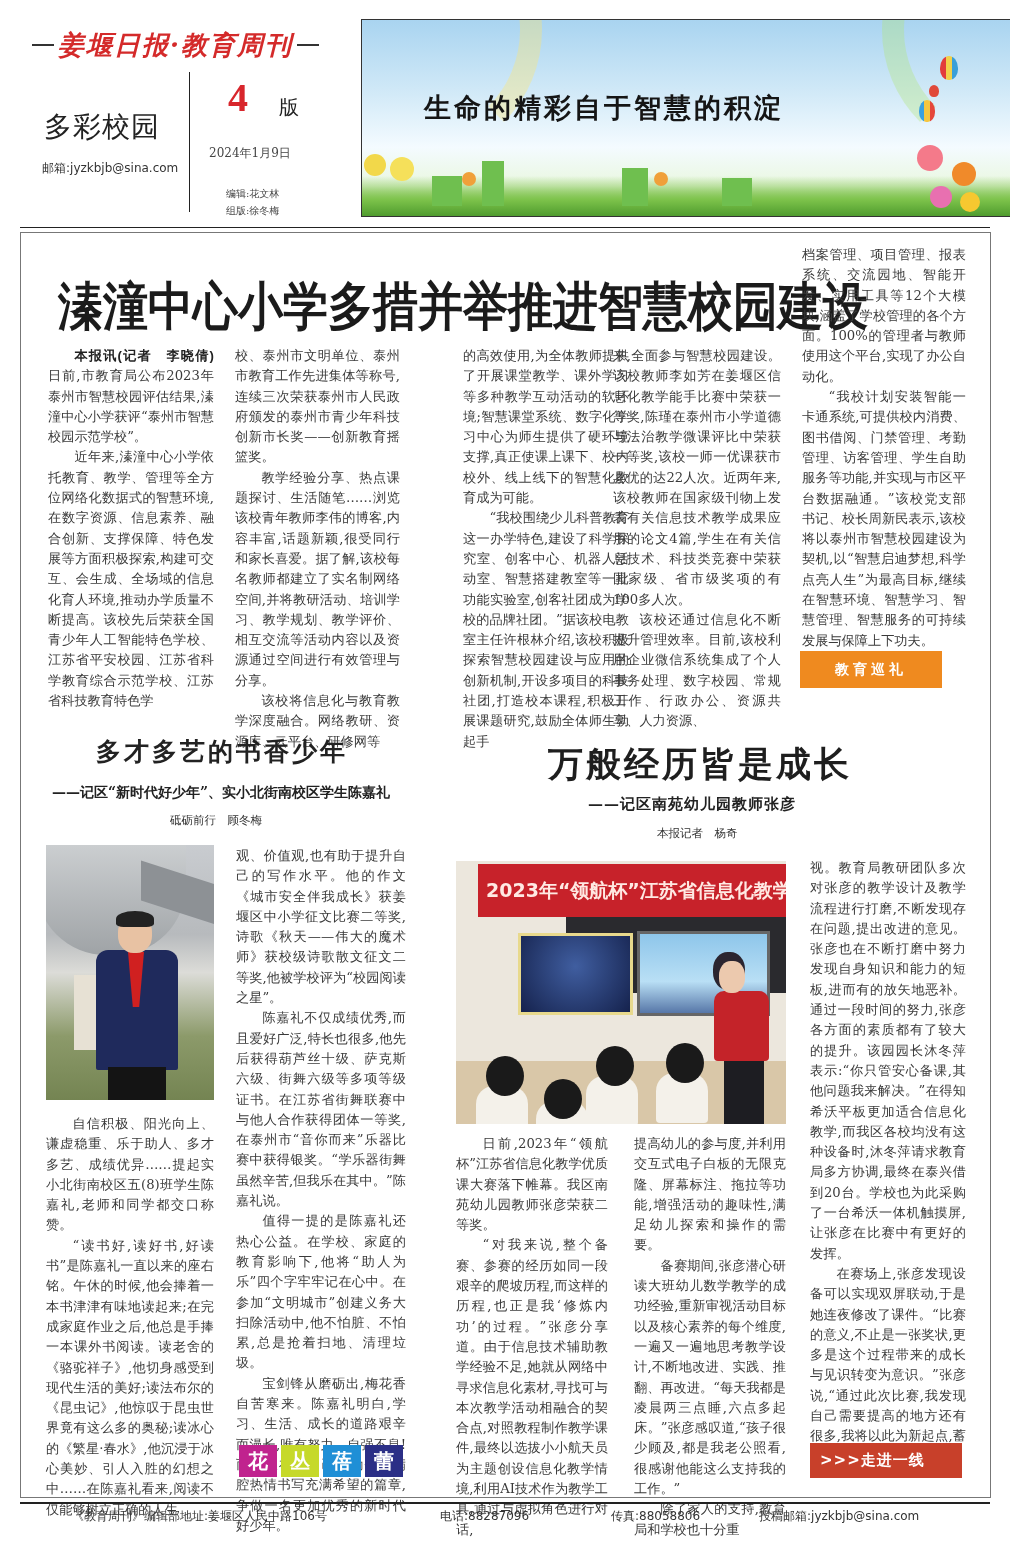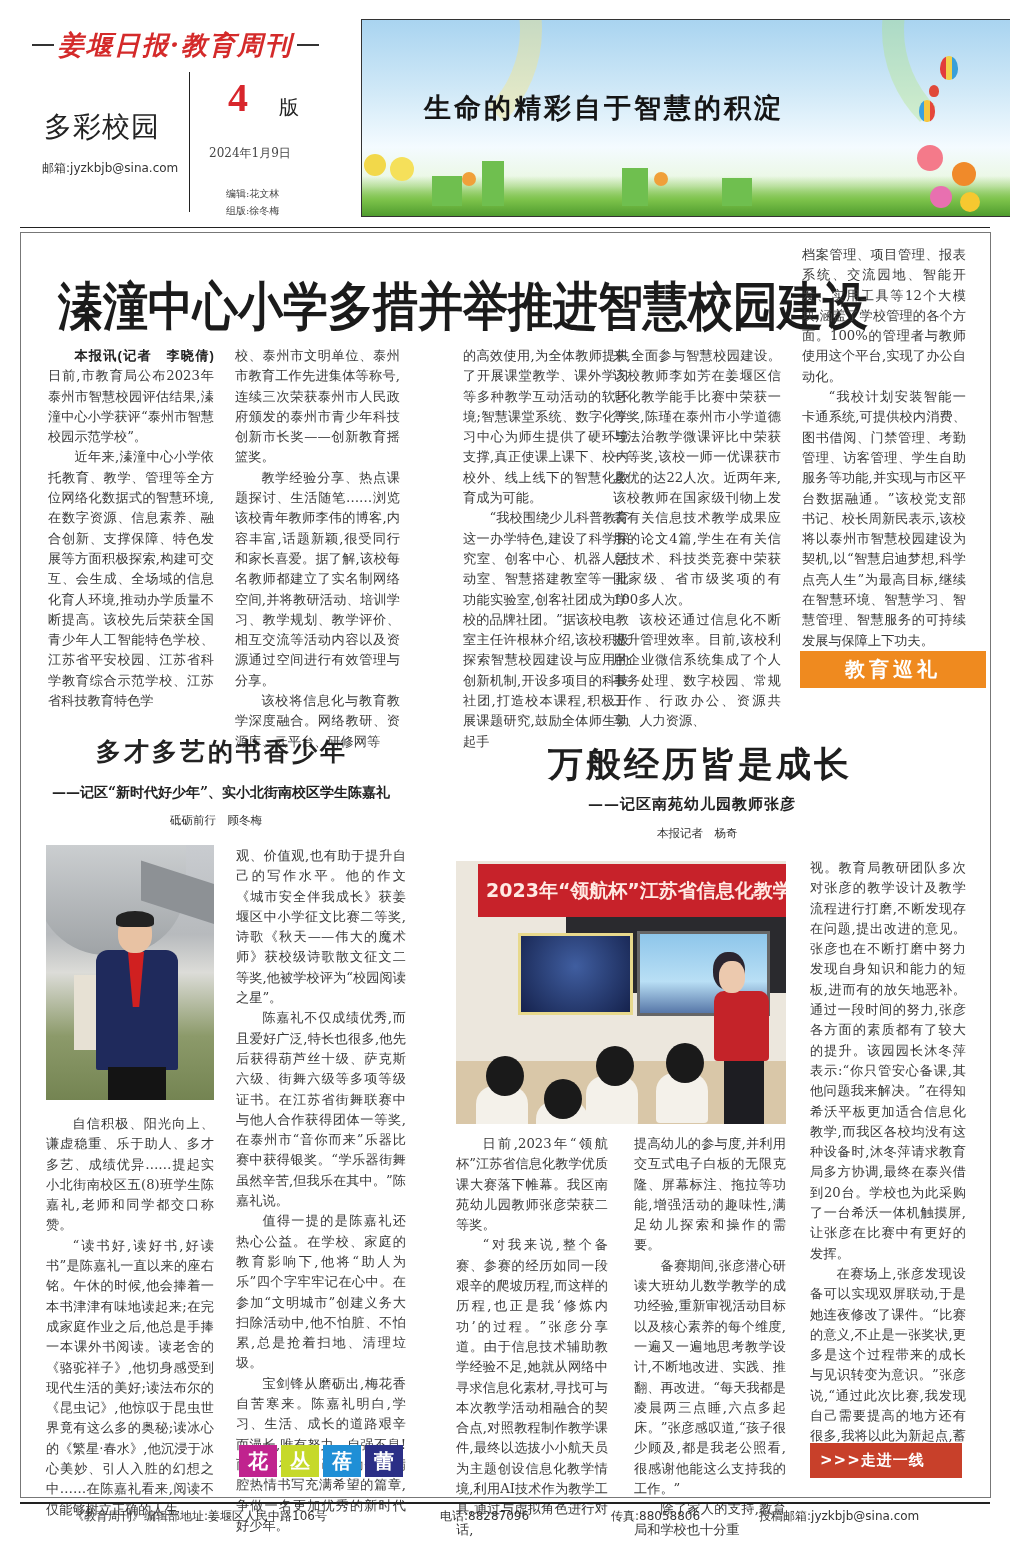--- a/index.html
+++ b/index.html
@@ -34,21 +34,21 @@
   
   .frame { position: absolute; left: 20px; top: 232px; width: 971px; height: 1266px; border: 1px solid #777; }
 
   .hl-main { position: absolute; left: 58px; top: 272px; font-size: 45px; font-weight: bold; color: #1b1b1b; letter-spacing: 0px; font-family: "DejaVu Serif", serif; transform: scaleY(1.15); transform-origin: top left; }
 
   .col { position: absolute; font-size: 13.2px; line-height: 20.3px; color: #3a3a3a; text-align: justify; }
   .col p { text-indent: 2em; }
   .col p.noind { text-indent: 0; }
   .lead-b { font-weight: bold; color: #222; font-family: Liberation Sans, sans-serif; }
 
-  .tag-orange { position: absolute; left: 800px; top: 651px; width: 186px; height: 37px; background: #ef8a1f; display: flex; align-items: center; justify-content: center; color: #fff; font-size: 20px; font-weight: bold; letter-spacing: 4px; }
+  .tag-orange { position: absolute; left: 800px; top: 651px; width: 142px; height: 37px; background: #ef8a1f; display: flex; align-items: center; justify-content: center; color: #fff; font-size: 14px; font-weight: bold; letter-spacing: 4px; }
 
   .h2-left { position: absolute; left: 96px; top: 735px; font-size: 25px; font-weight: bold; font-family: "DejaVu Sans", sans-serif; color: #222; letter-spacing: 3px; }
   .sub-left { position: absolute; left: 52px; top: 784px; font-size: 14px; font-weight: bold; color: #222; }
   .by-left { position: absolute; left: 170px; top: 813px; font-size: 11.5px; color: #333; font-family: "DejaVu Sans", sans-serif; }
 
   .h2-right { position: absolute; left: 548px; top: 741px; font-size: 35px; font-weight: bold; font-family: "DejaVu Sans", sans-serif; color: #1e1e1e; letter-spacing: 3px; }
   .sub-right { position: absolute; left: 588px; top: 795px; font-size: 15px; font-weight: bold; color: #222; letter-spacing: 1px; }
   .by-right { position: absolute; left: 657px; top: 826px; font-size: 11.5px; color: #333; font-family: "DejaVu Sans", sans-serif; }
 
   .photo-boy { position: absolute; left: 46px; top: 845px; width: 168px; height: 255px; overflow: hidden;

